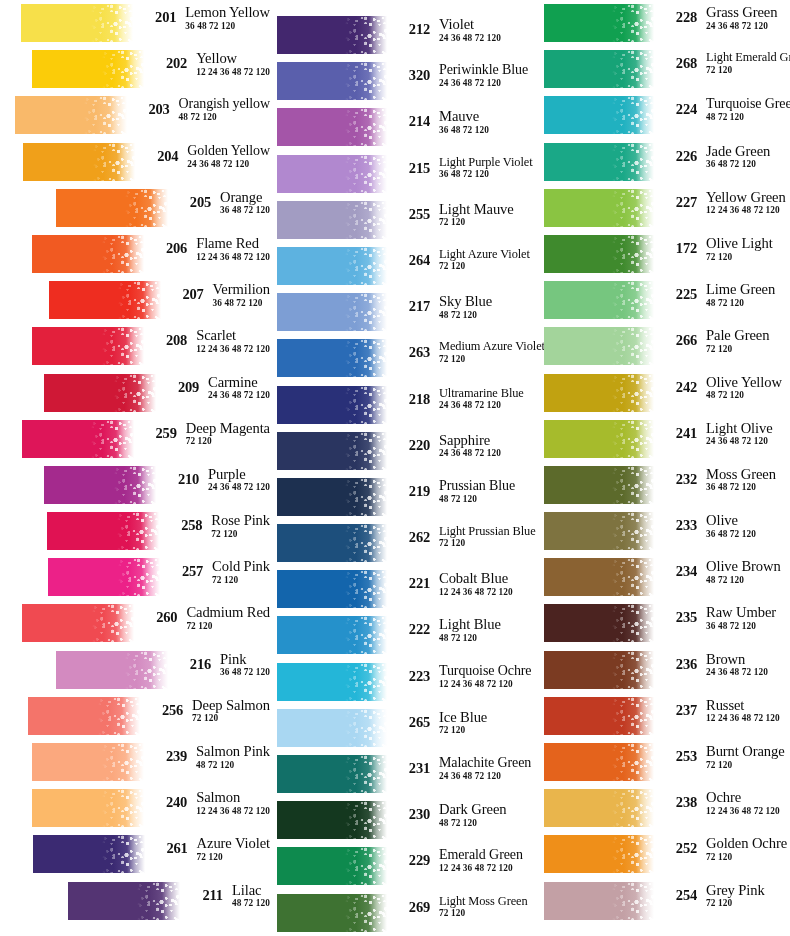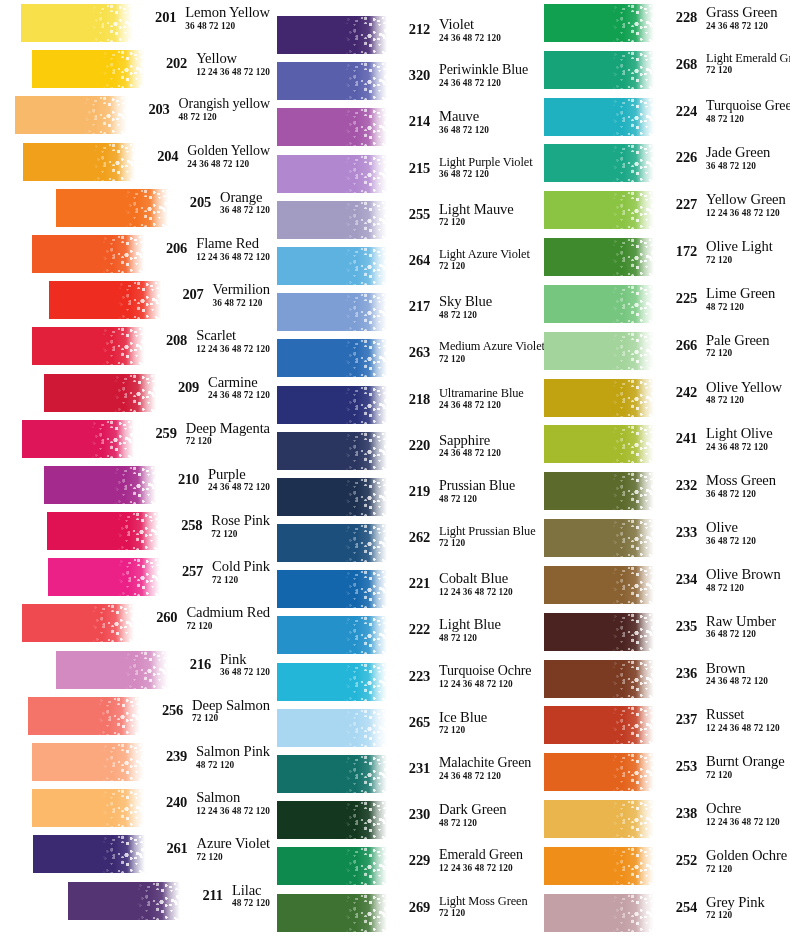--- a/index.html
+++ b/index.html
@@ -21,21 +21,21 @@
     height: 936px;
     padding: 0;
   }
   .column {
     display: flex;
     flex-direction: column;
     flex: 0 0 auto;
   }
   .column.col-0 { width: 270px; padding-left: 8px; align-items: flex-end; }
   .column.col-1 { width: 266px; padding-left: 7px; margin-top: 12px; }
-  .column.col-2 { width: 254px; padding-left: 8px; justify-content: space-between; }
+  .column.col-2 { width: 254px; padding-left: 8px; }
 
   .row {
     height: 46.2px;
     display: flex;
     align-items: flex-start;
     position: relative;
   }
   .swatch-wrap {
     flex: 0 0 auto;
     width: 112px;

